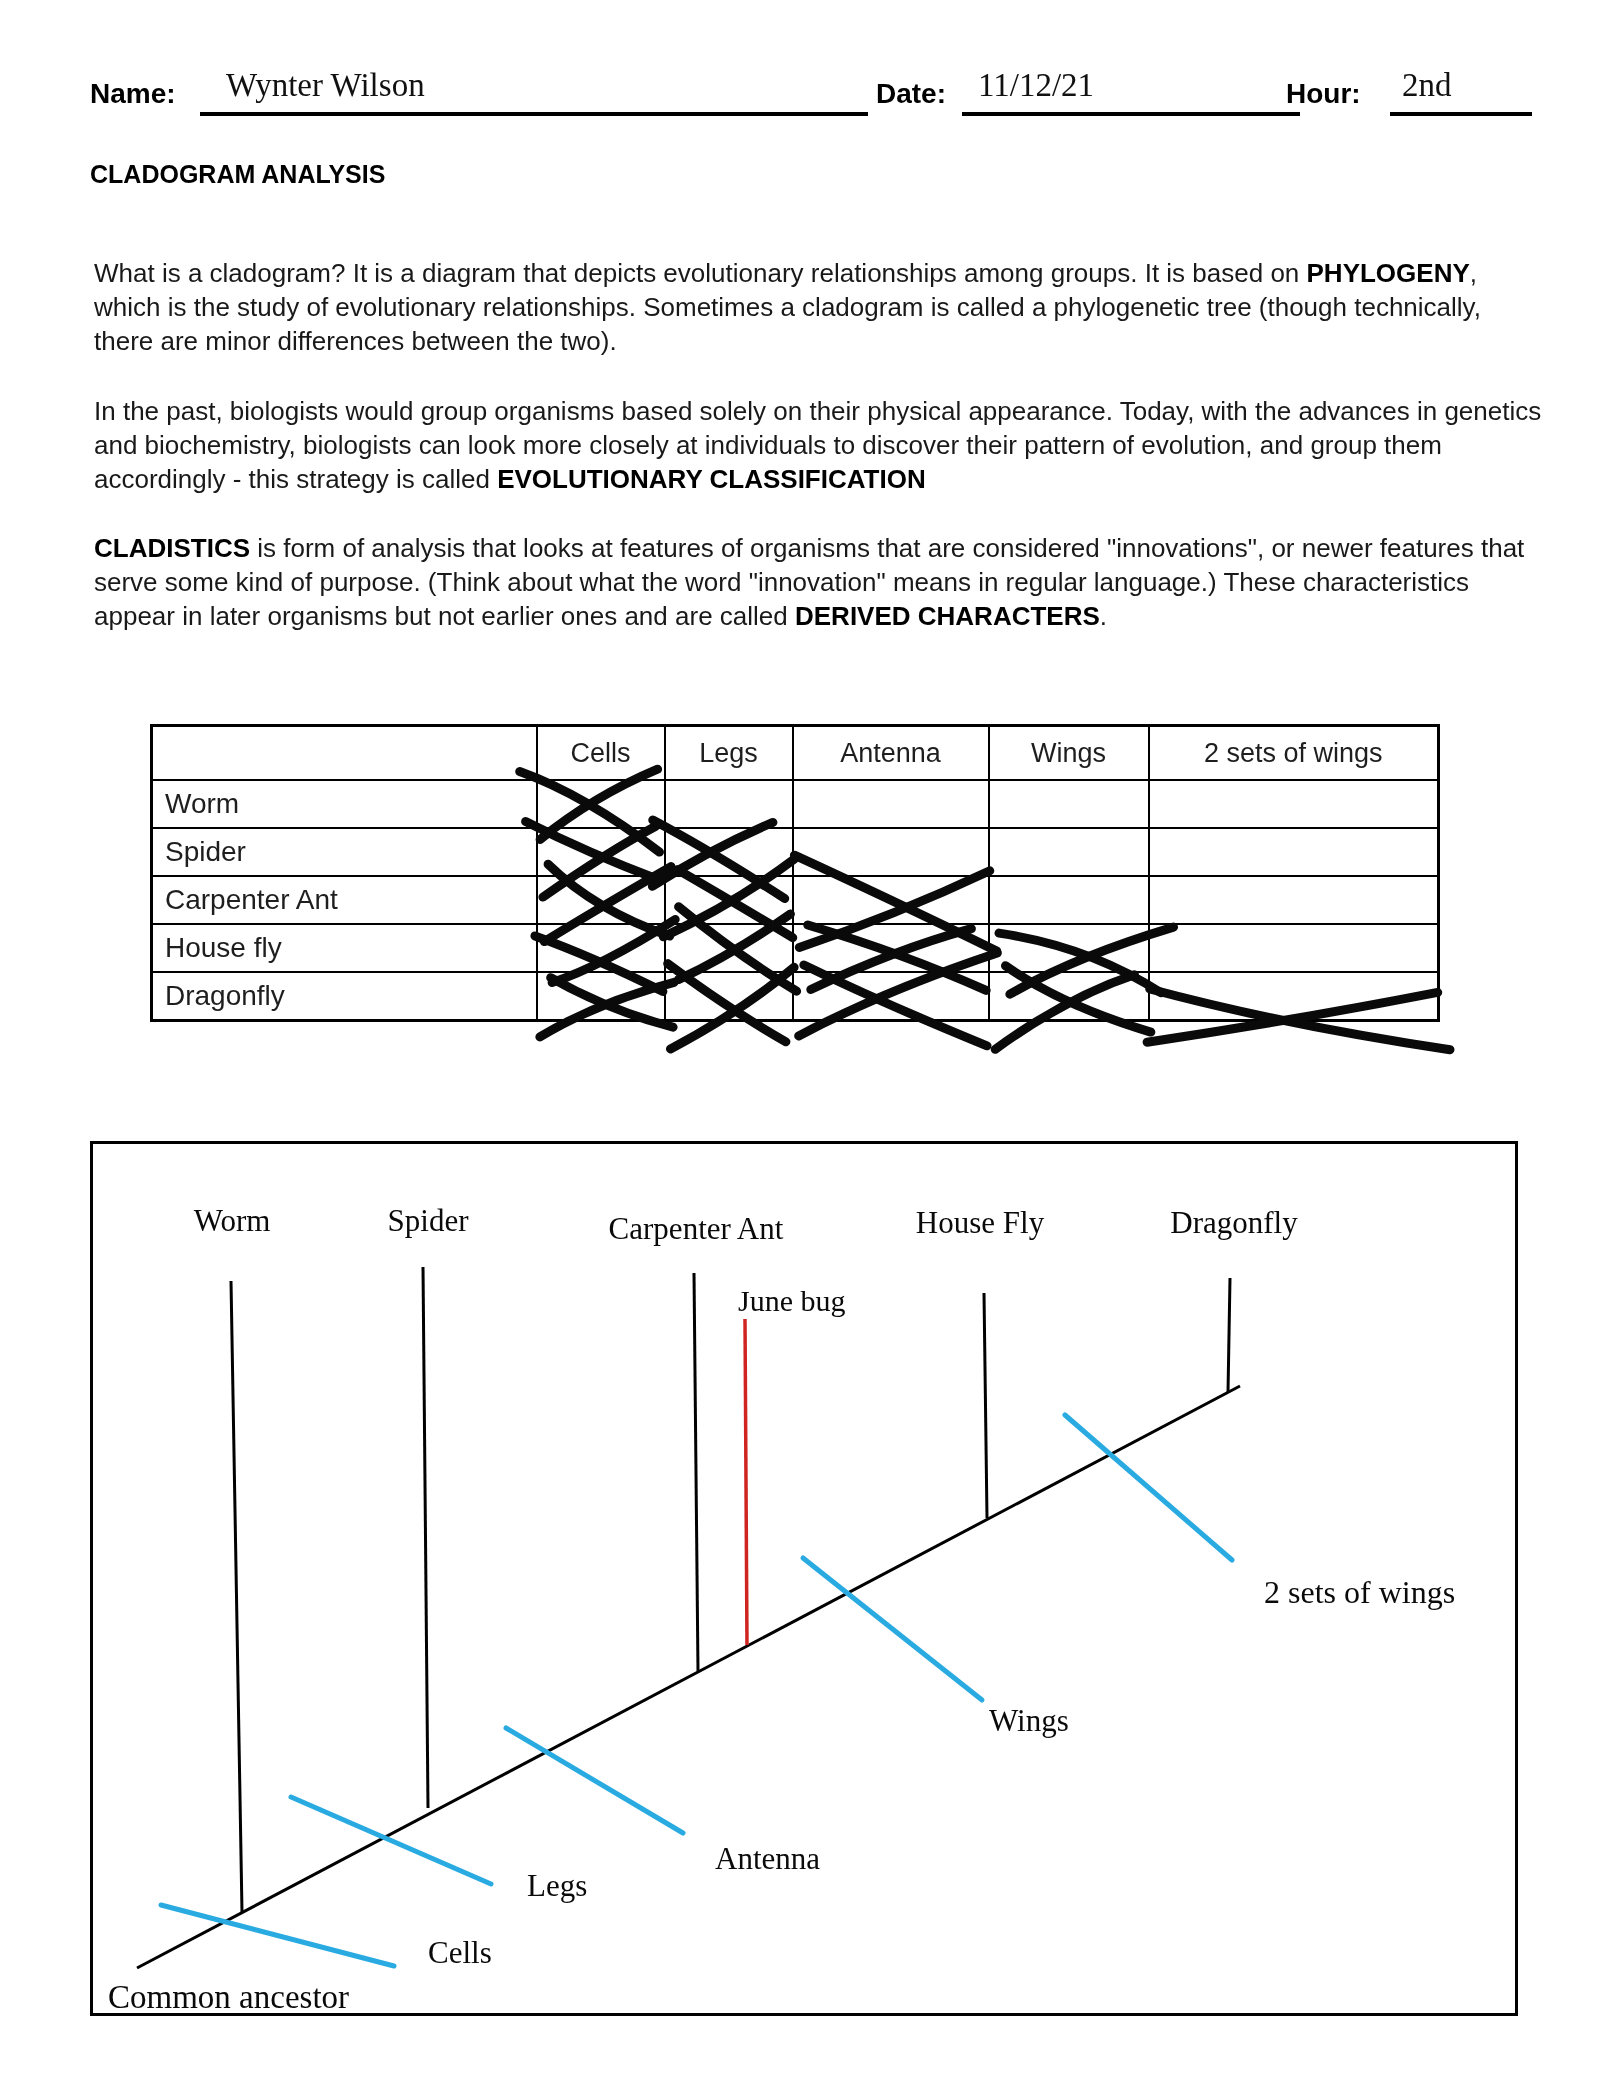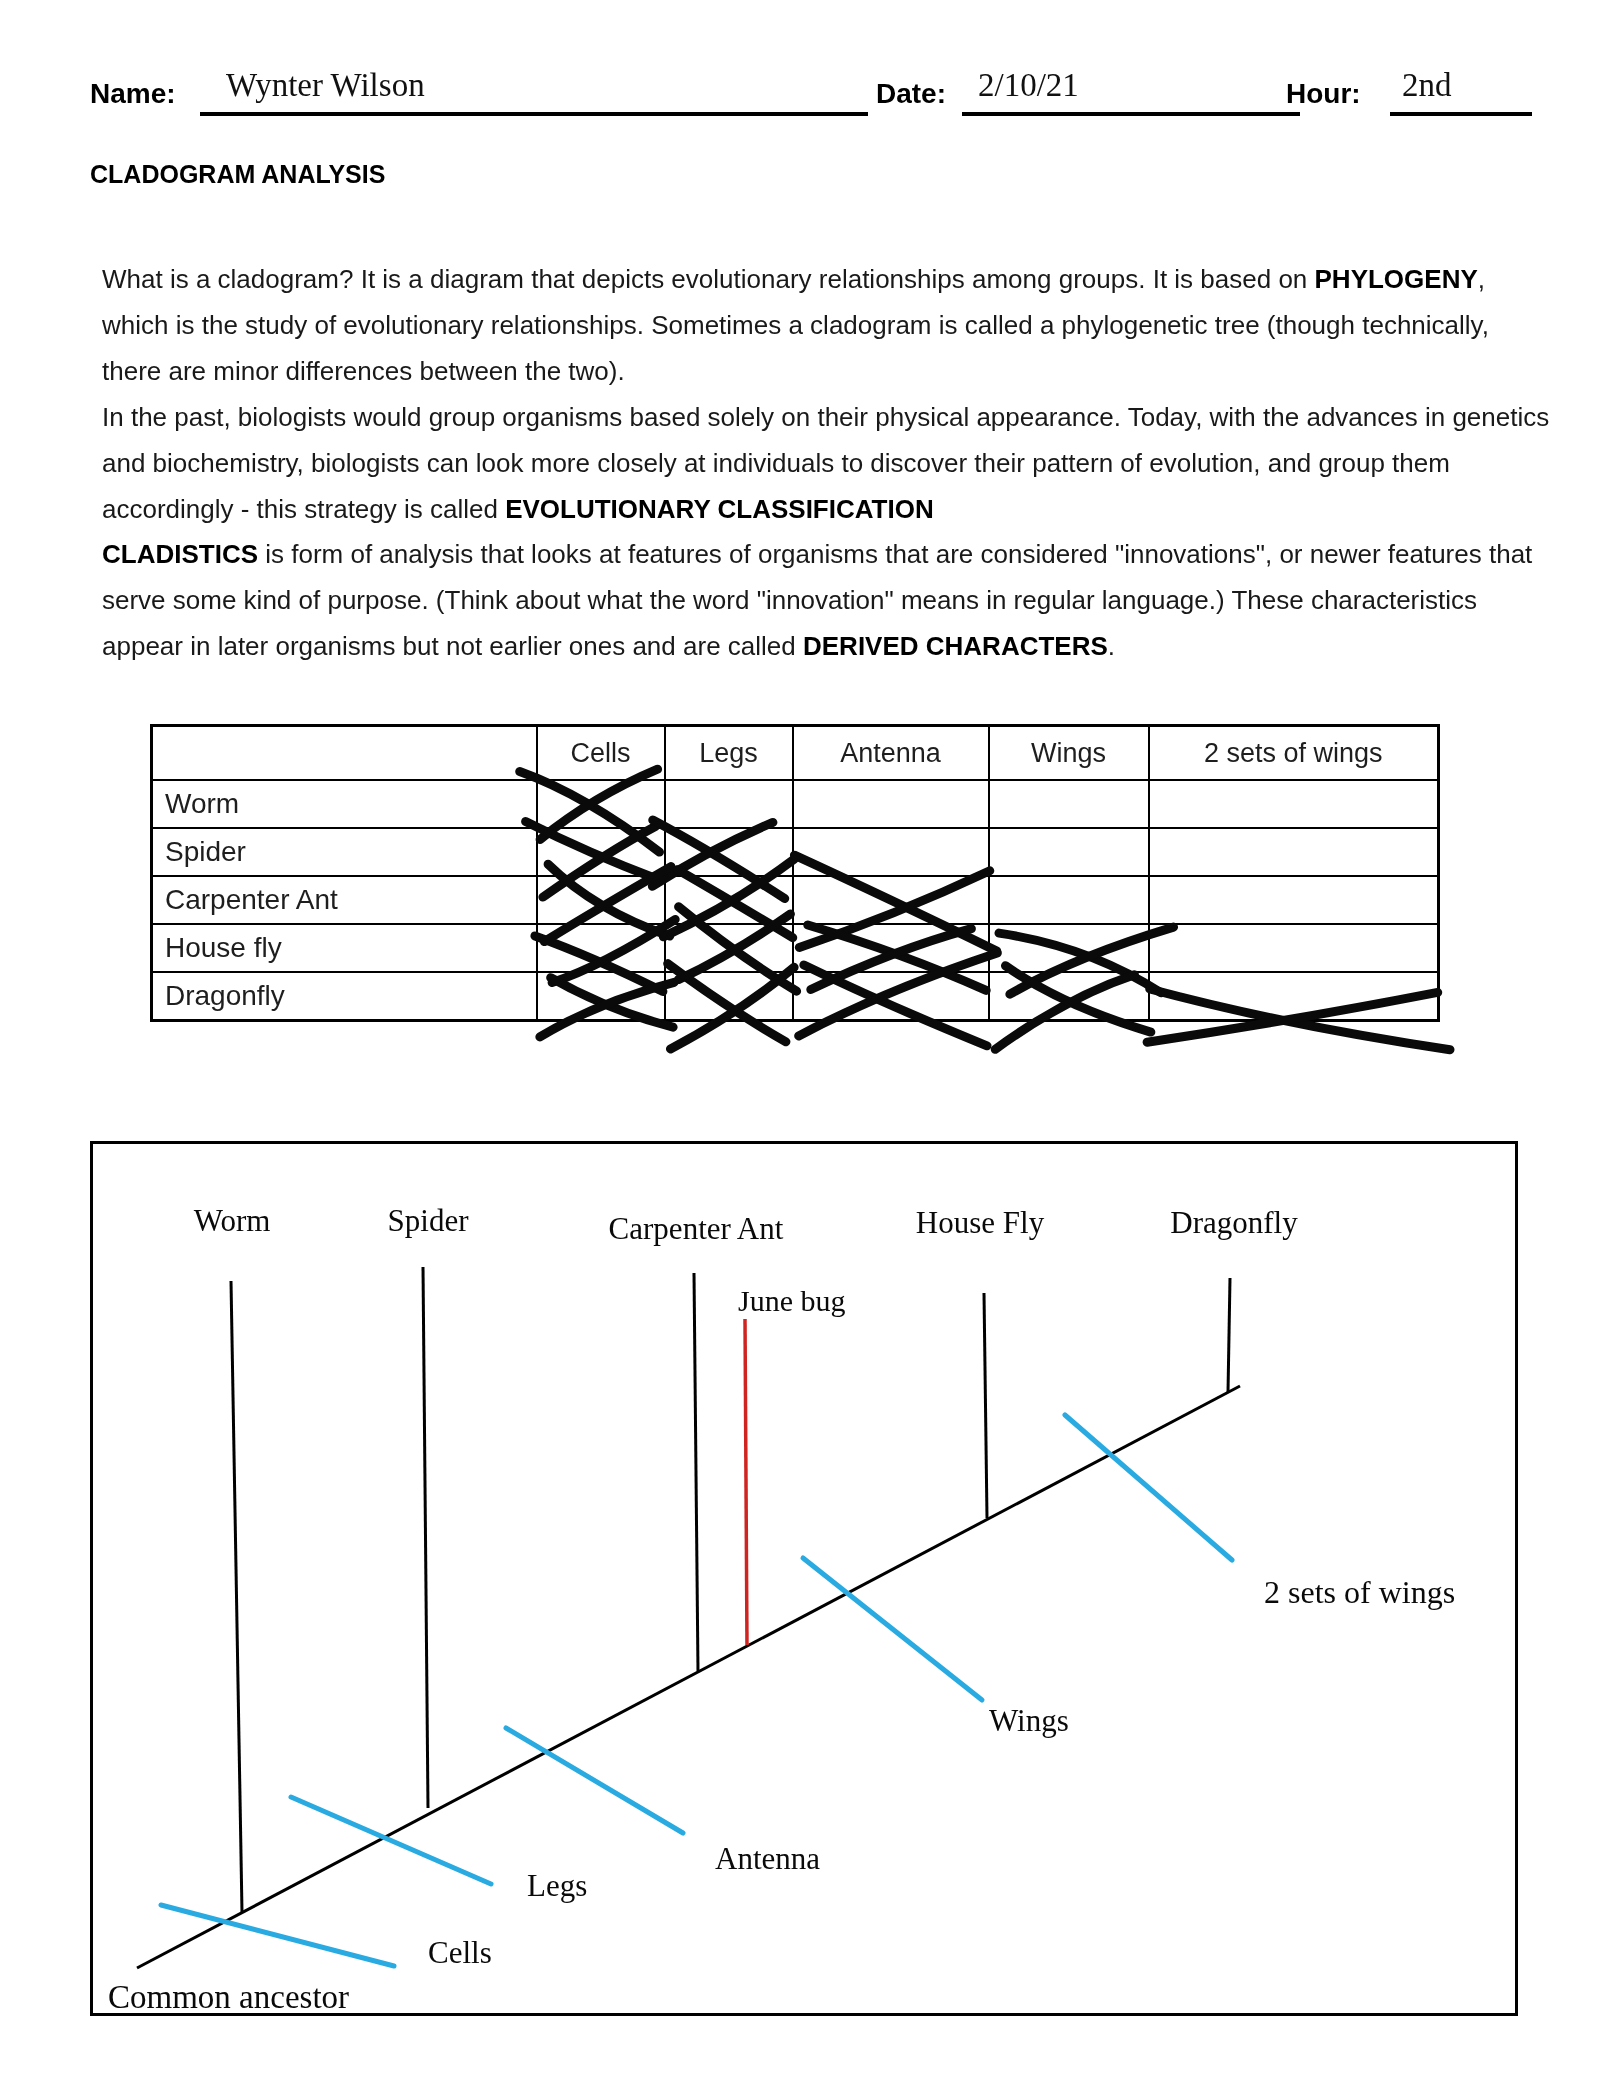--- a/index.html
+++ b/index.html
@@ -6,21 +6,21 @@
   .page{position:relative;width:1620px;height:2096px;background:#ffffff;
         font-family:"Liberation Sans",sans-serif;color:#141414;overflow:hidden;padding-left:40px;}
 
   
   .hdr-label{position:absolute;top:78px;font-weight:bold;font-size:28px;color:#000;}
   .hdr-line{position:absolute;top:48px;height:64px;border-bottom:4px solid #000;}
   .hw{position:absolute;bottom:8px;font-family:"Liberation Serif",serif;font-size:33px;color:#111;white-space:nowrap;}
 
   .doc-title{position:absolute;left:90px;top:160px;font-size:25px;font-weight:bold;color:#000;}
 
-  .para{position:absolute;left:102px;width:1448px;font-size:26px;line-height:46px;color:#191919;}
+  .para{position:absolute;left:94px;width:1448px;font-size:26px;line-height:34px;color:#191919;}
   .para b{font-weight:bold;color:#000;}
 
   .instr{position:absolute;left:90px;width:1448px;font-size:29px;font-weight:bold;color:#000;}
 
   
   table.matrix{position:absolute;left:150px;top:724px;border-collapse:collapse;
                table-layout:fixed;background:#fff;}
   table.matrix th,table.matrix td{border:2px solid #000;padding:0;font-weight:normal;}
   table.matrix{border:3px solid #000;}
   table.matrix tr.hrow th{height:52px;font-size:27px;color:#1e1e1e;text-align:center;}
@@ -43,21 +43,21 @@
 
 <div class="page">
 
   <span class="hdr-label" style="left:90px;">Name:</span>
   <span class="hdr-line" style="left:200px;width:668px;">
     <span class="hw" style="left:26px;">Wynter Wilson</span>
   </span>
 
   <span class="hdr-label" style="left:876px;">Date:</span>
   <span class="hdr-line" style="left:962px;width:338px;">
-    <span class="hw" style="left:16px;">2/10/21</span>
+    <span class="hw" style="left:16px;">11/12/21</span>
   </span>
 
   <span class="hdr-label" style="left:1246px;margin-left:40px;">Hour:</span>
   <span class="hdr-line" style="left:1390px;width:142px;">
     <span class="hw" style="left:12px;">2nd</span>
   </span>
 
   <div class="doc-title">CLADOGRAM ANALYSIS</div>
 
   <p class="para" style="top:230px;"><span>What is a cladogram? It is a diagram that depicts evolutionary relationships among groups. It is based on </span><b>PHYLOGENY</b><span>, which is the study of evolutionary relationships. Sometimes a cladogram is called a phylogenetic tree (though technically, there are minor differences between the two).</span></p>

